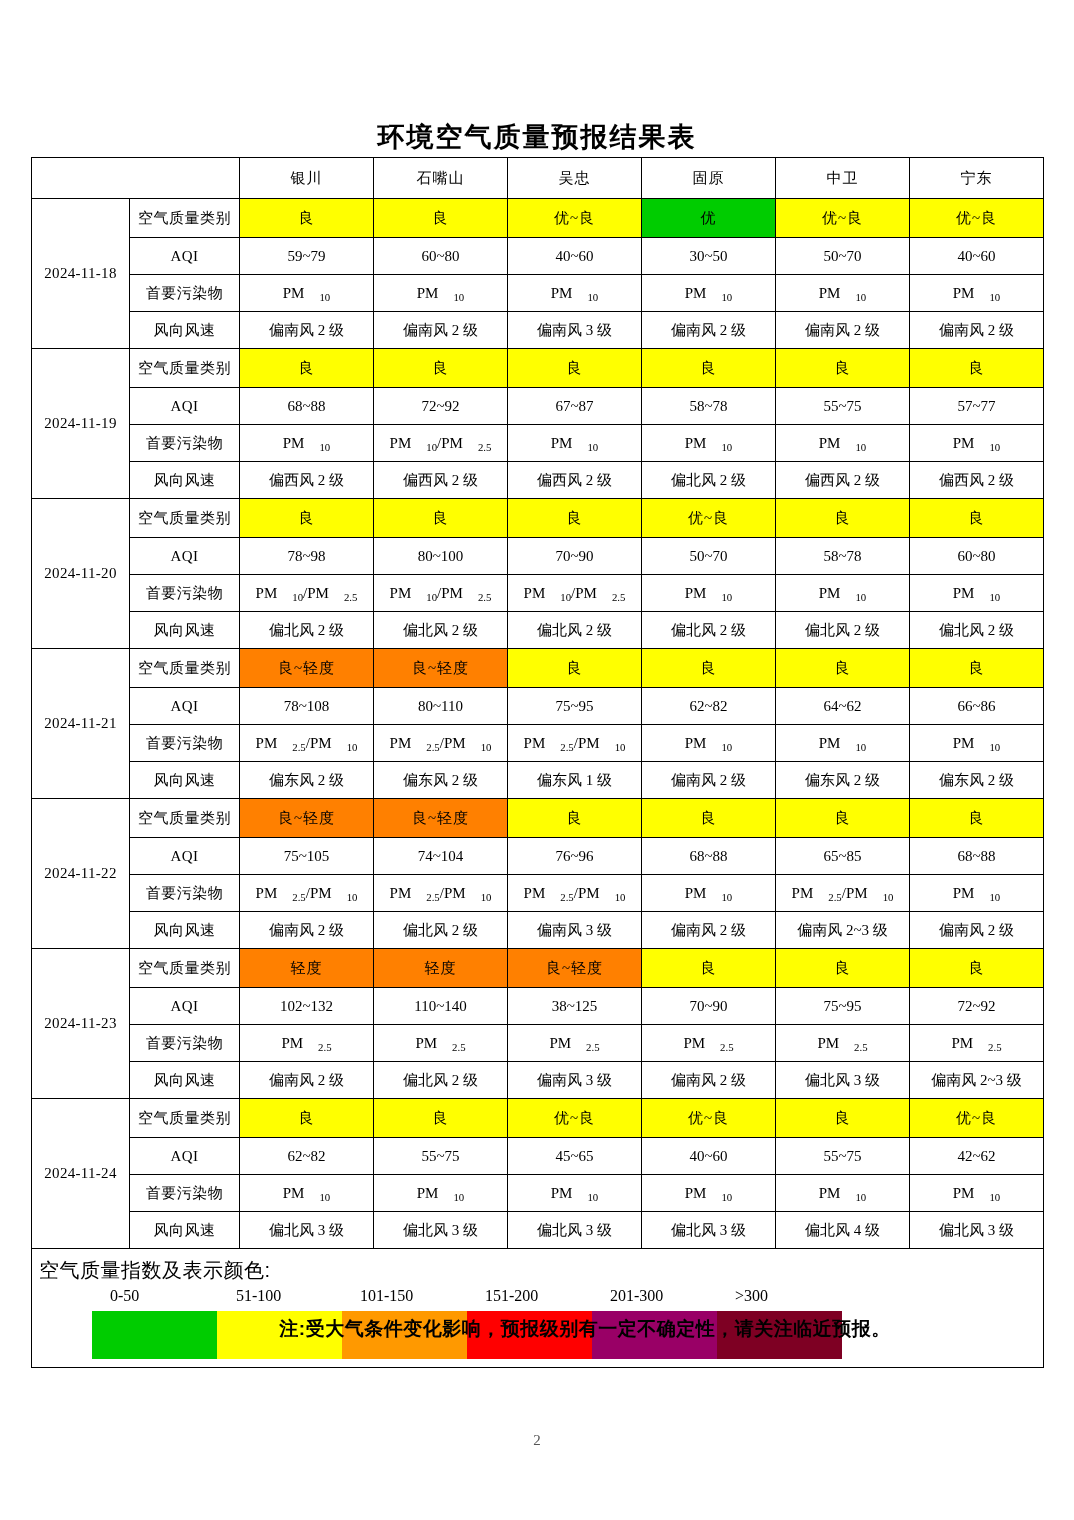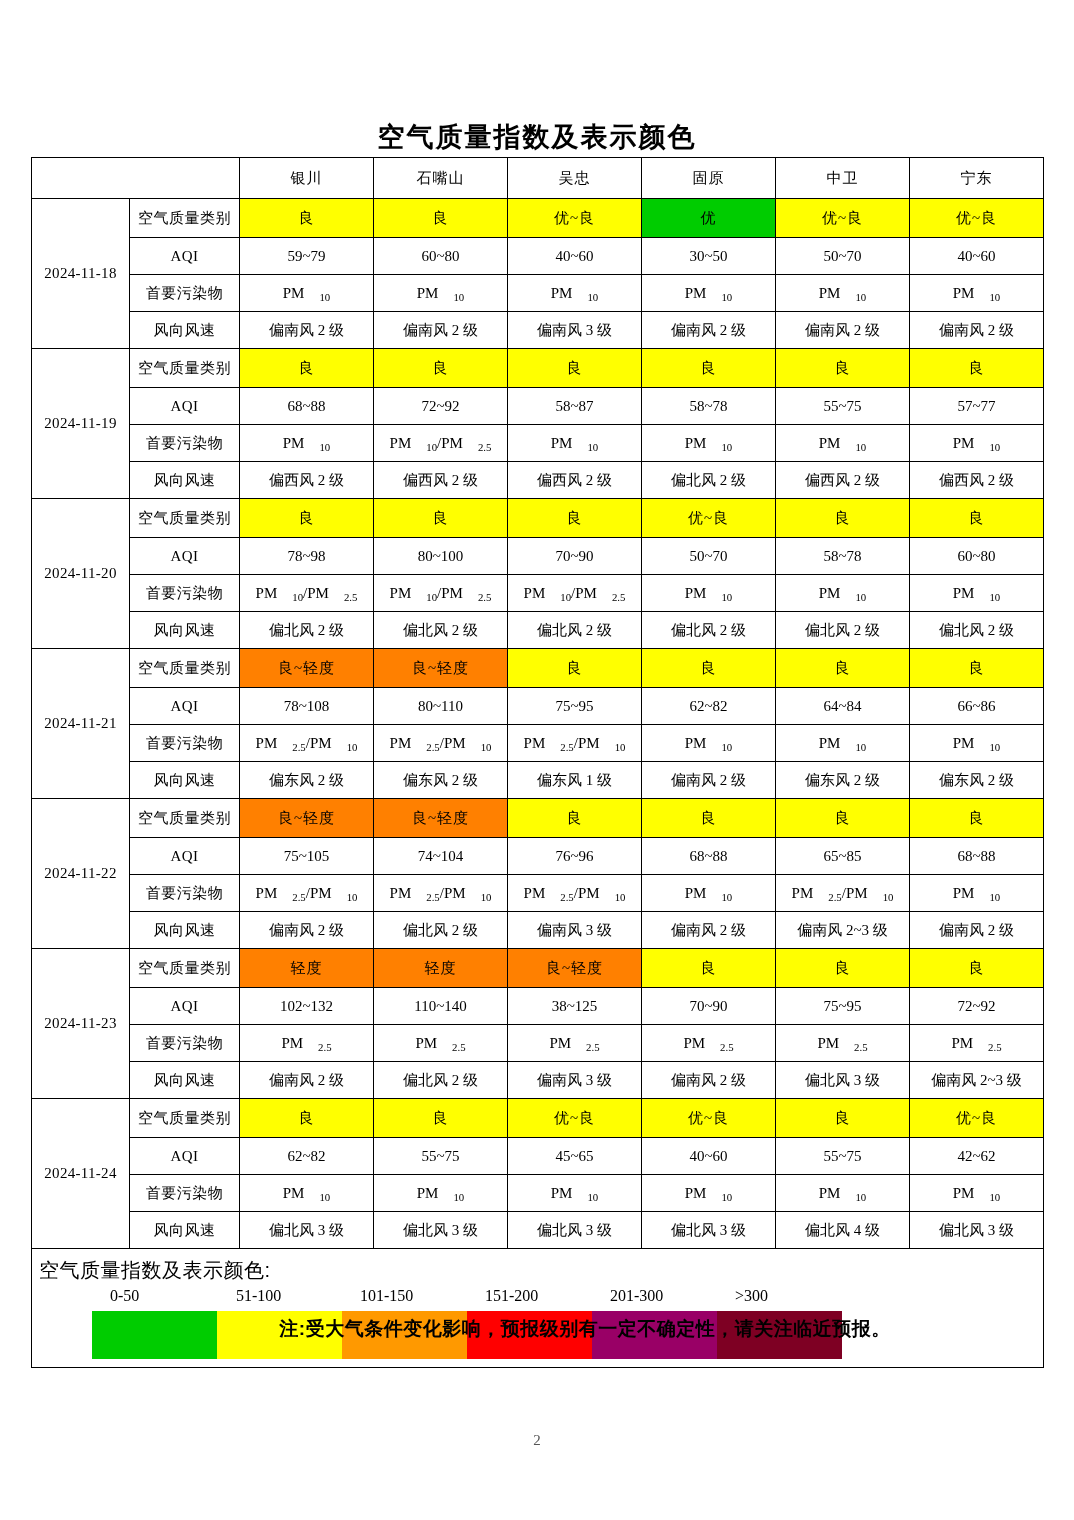--- a/index.html
+++ b/index.html
@@ -148,21 +148,21 @@
     text-align: center;
     font-size: 15px;
     color: #555555;
   }
 </style>
 </head>
 <body>
 
 <div class="page">
 
-  <div class="title">空气质量指数及表示颜色</div>
+  <div class="title">环境空气质量预报结果表</div>
 
   <table class="forecast">
     <colgroup>
       <col class="c-date">
         <col class="c-field">
       <col class="c-city">
         <col class="c-city">
         <col class="c-city">
       <col class="c-city">
         <col class="c-city">
@@ -222,21 +222,21 @@
           <td class="cat-cell bg-liang">良</td>
           <td class="cat-cell bg-liang">良</td>
           <td class="cat-cell bg-liang">良</td>
           <td class="cat-cell bg-liang">良</td>
           <td class="cat-cell bg-liang">良</td>
         </tr>
         <tr class="r-aqi">
           <td class="field-cell">AQI</td>
           <td class="aqi-cell">68~88</td>
           <td class="aqi-cell">72~92</td>
-          <td class="aqi-cell">58~87</td>
+          <td class="aqi-cell">67~87</td>
           <td class="aqi-cell">58~78</td>
           <td class="aqi-cell">55~75</td>
           <td class="aqi-cell">57~77</td>
         </tr>
         <tr class="r-pol">
           <td class="field-cell">首要污染物</td>
           <td class="pol-cell">PM<sub>10</sub></td>
           <td class="pol-cell">PM<sub>10</sub>/PM<sub>2.5</sub></td>
           <td class="pol-cell">PM<sub>10</sub></td>
           <td class="pol-cell">PM<sub>10</sub></td>
@@ -298,21 +298,21 @@
           <td class="cat-cell bg-liang">良</td>
           <td class="cat-cell bg-liang">良</td>
           <td class="cat-cell bg-liang">良</td>
         </tr>
         <tr class="r-aqi">
           <td class="field-cell">AQI</td>
           <td class="aqi-cell">78~108</td>
           <td class="aqi-cell">80~110</td>
           <td class="aqi-cell">75~95</td>
           <td class="aqi-cell">62~82</td>
-          <td class="aqi-cell">64~84</td>
+          <td class="aqi-cell">64~62</td>
           <td class="aqi-cell">66~86</td>
         </tr>
         <tr class="r-pol">
           <td class="field-cell">首要污染物</td>
           <td class="pol-cell">PM<sub>2.5</sub>/PM<sub>10</sub></td>
           <td class="pol-cell">PM<sub>2.5</sub>/PM<sub>10</sub></td>
           <td class="pol-cell">PM<sub>2.5</sub>/PM<sub>10</sub></td>
           <td class="pol-cell">PM<sub>10</sub></td>
           <td class="pol-cell">PM<sub>10</sub></td>
           <td class="pol-cell">PM<sub>10</sub></td>

